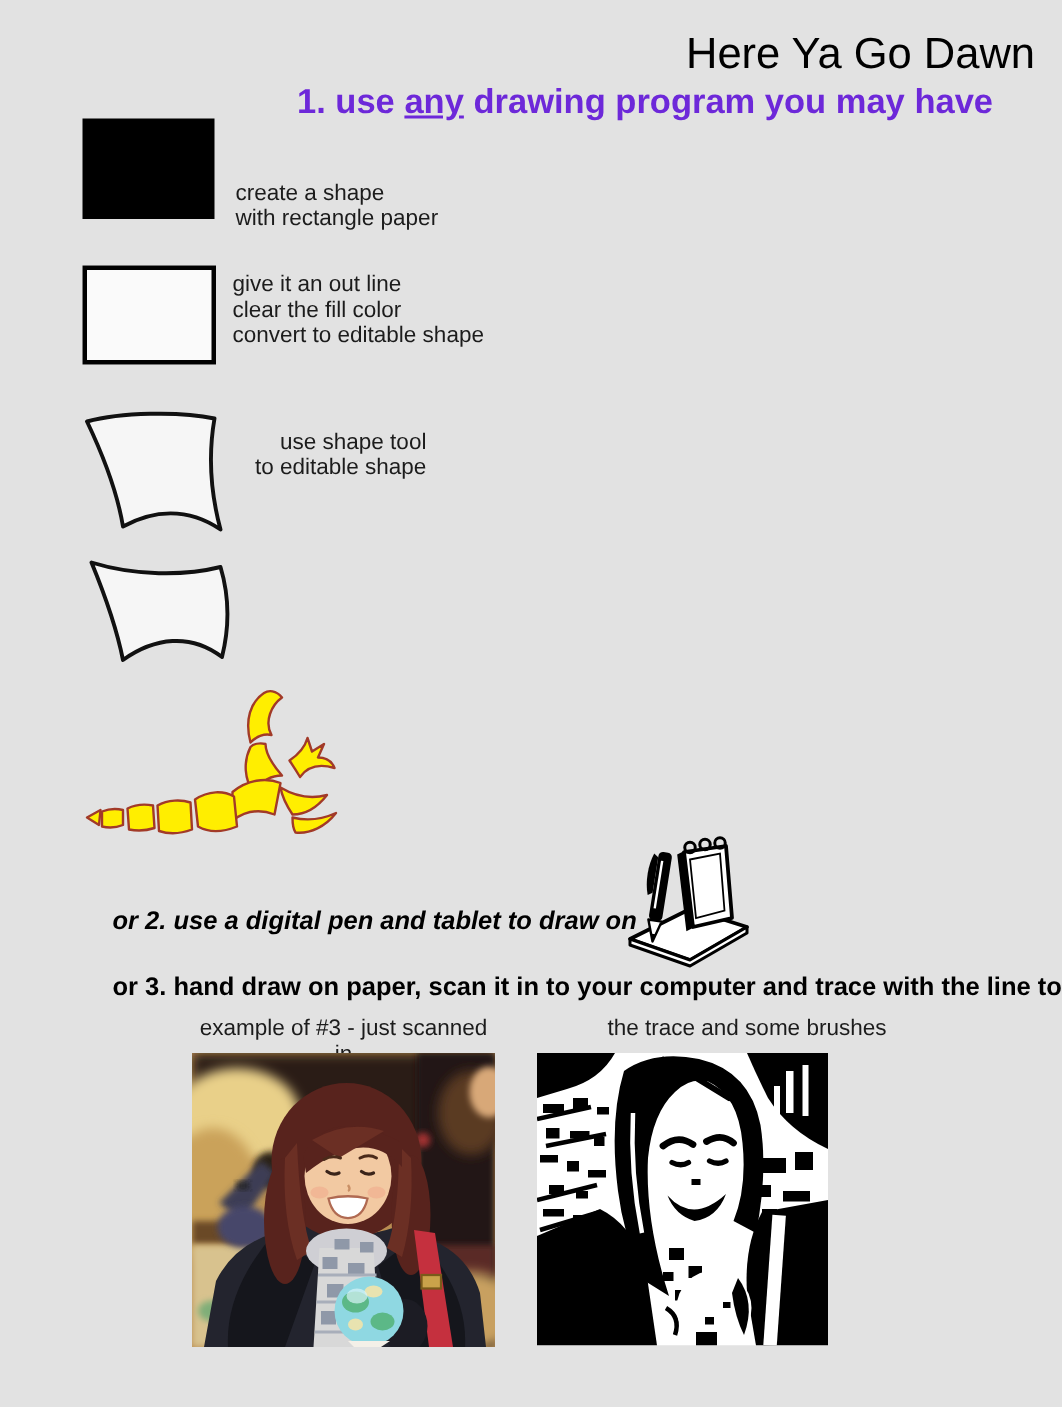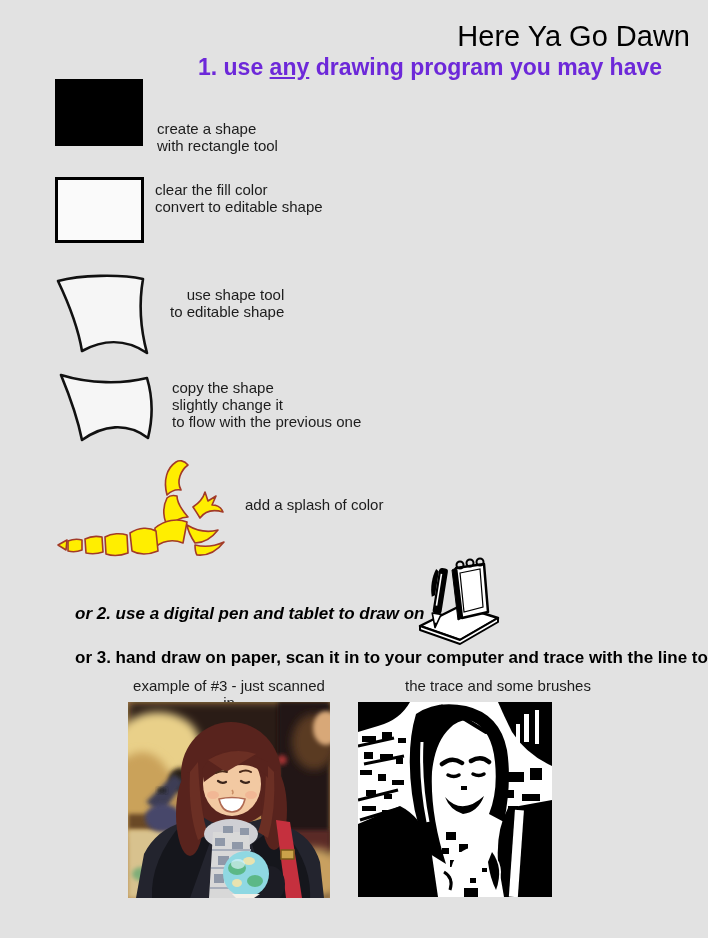--- a/index.html
+++ b/index.html
@@ -23,61 +23,56 @@
 
 <div class="canvas">
 
   <div class="abs page-title">Here Ya Go Dawn</div>
 
   <div class="abs h1"><span>1. use </span><span class="u">any</span><span> drawing program you may have</span></div>
 
   <div class="abs black-rect"></div>
   <div class="abs note" style="left:157px;top:99px;margin-top:21px;">
     <div>create a shape</div>
-    <div>with rectangle tool</div>
+    <div>with rectangle paper</div>
   </div>
 
   <div class="abs outline-rect"></div>
   <div class="abs note" style="left:155px;top:181px;">
+    <div>give it an out line</div>
     <div>clear the fill color</div>
     <div>convert to editable shape</div>
   </div>
 
   <svg class="abs" style="left:50px;top:272px;" width="105" height="90" viewBox="0 0 105 90">
     <path d="M8,9 C30,3 70,2 93,7 C89,30 90,55 97,81 C75,66 52,68 32,79 C28,55 18,30 8,9 Z" fill="#f6f6f6" stroke="#111" stroke-width="2.6" stroke-linejoin="round"></path>
   </svg>
   <div class="abs note" style="left:170px;top:286px;text-align:right;">
     <div>use shape tool</div>
     <div>to editable shape</div>
   </div>
 
   <svg class="abs" style="left:55px;top:370px;" width="100" height="78" viewBox="0 0 100 78">
     <path d="M6,5 C35,14 68,14 92,8 C98,28 98,48 93,68 C72,52 48,55 27,70 C22,45 13,22 6,5 Z" fill="#f6f6f6" stroke="#111" stroke-width="2.6" stroke-linejoin="round"></path>
   </svg>
-  <div class="abs note" style="left:172px;top:379px;">
-    <div>copy the shape</div>
-    <div>slightly change it</div>
-    <div>to flow with the previous one</div>
-  </div>
 
   <svg class="abs" style="left:55px;top:455px;" width="180" height="110" viewBox="0 0 180 110" fill="#ffee00" stroke="#a23a28" stroke-width="1.6" stroke-linejoin="round">
     <path d="M121,7 C112,13 108,25 112,40 C116,36 121,34 126,35 C121,26 126,15 133,10 C129,5 124,5 121,7 Z"></path>
     <path d="M112,43 C107,53 108,65 114,73 C119,66 126,62 133,62 C126,54 122,47 122,41 C118,40 114,41 112,43 Z"></path>
     <path d="M138,52 C144,48 148,44 150,37 L153,46 L161,41 L157,50 C162,50 166,52 168,57 C158,54 150,56 145,63 C142,58 140,55 138,52 Z"></path>
     <path d="M100,73 C110,65 122,63 132,67 L128,88 C118,84 108,86 100,92 Z"></path>
     <path d="M75,78 C84,72 94,72 101,76 L103,96 C93,100 84,100 77,96 Z"></path>
     <path d="M50,82 C57,78 66,78 72,80 L73,98 C65,101 57,101 51,99 Z"></path>
     <path d="M30,84 C36,81 42,81 47,82 L48,97 C42,99 36,99 31,98 Z"></path>
     <path d="M13,86 C18,84 23,84 27,85 L27,95 C22,97 17,97 13,96 Z"></path>
     <path d="M3,90 L12,85 L11,95 Z"></path>
     <path d="M132,70 C142,76 152,78 163,75 C156,84 148,88 140,88 C136,82 133,76 132,70 Z"></path>
     <path d="M140,90 C148,92 158,92 169,87 C162,96 152,101 142,100 C140,97 140,93 140,90 Z"></path>
   </svg>
   <div class="abs note" style="left:245px;top:496px;">
-    <div>add a splash of color</div>
   </div>
 
   <div class="abs opt-heading" style="left:75px;top:604px;font-style:italic;">or 2. use a digital pen and tablet to draw on</div>
   <svg class="abs" style="left:412px;top:556px;" width="92" height="90" viewBox="0 0 92 90">
     <path d="M8,70 L48,84 L86,62 L48,50 Z" fill="#fff" stroke="#000" stroke-width="2.5" stroke-linejoin="round"></path>
     <path d="M8,70 L8,74 L48,88 L86,66 L86,62 L48,84 Z" fill="#fff" stroke="#000" stroke-width="2" stroke-linejoin="round"></path>
     <path d="M40,14 L44,12 L50,62 L46,64 Z" fill="#000" stroke="#000" stroke-width="1"></path>
     <path d="M44,12 L72,8 L76,56 L50,62 Z" fill="#fff" stroke="#000" stroke-width="2.5" stroke-linejoin="round"></path>
     <path d="M48,17 L68,13 L71,51 L52,56 Z" fill="none" stroke="#000" stroke-width="1.2"></path>
     <circle cx="48" cy="9" r="3.5" fill="none" stroke="#000" stroke-width="2"></circle>

